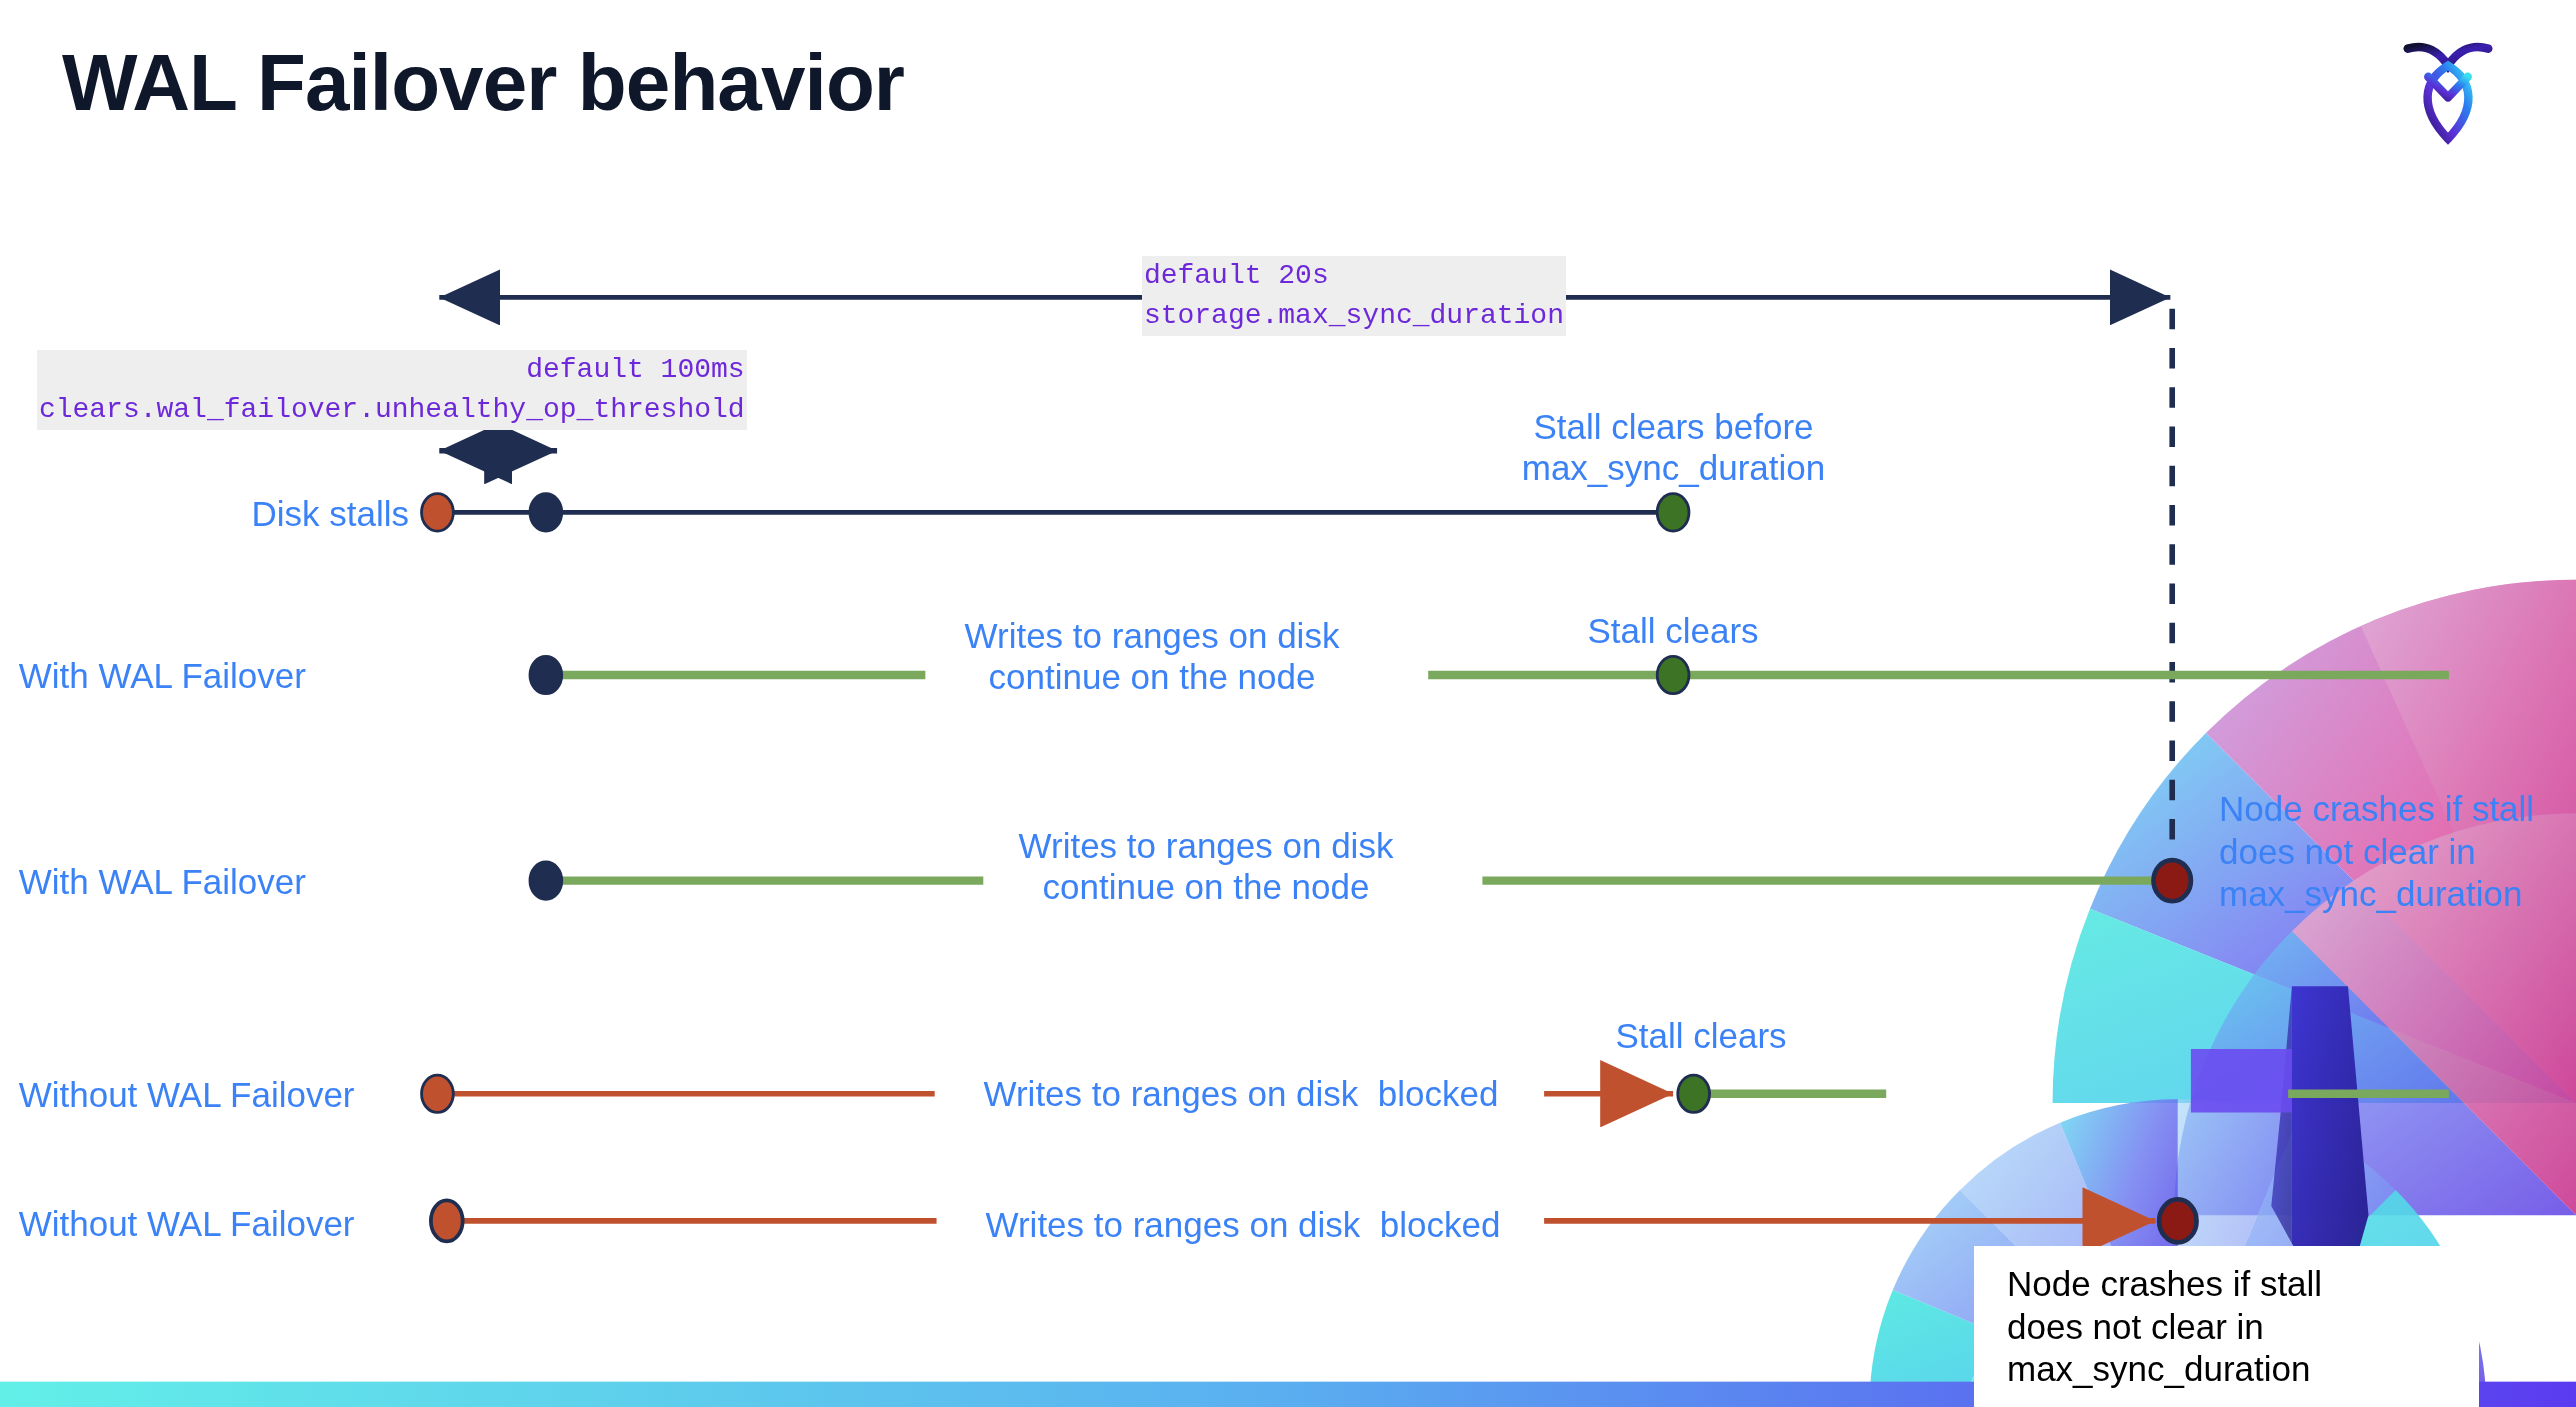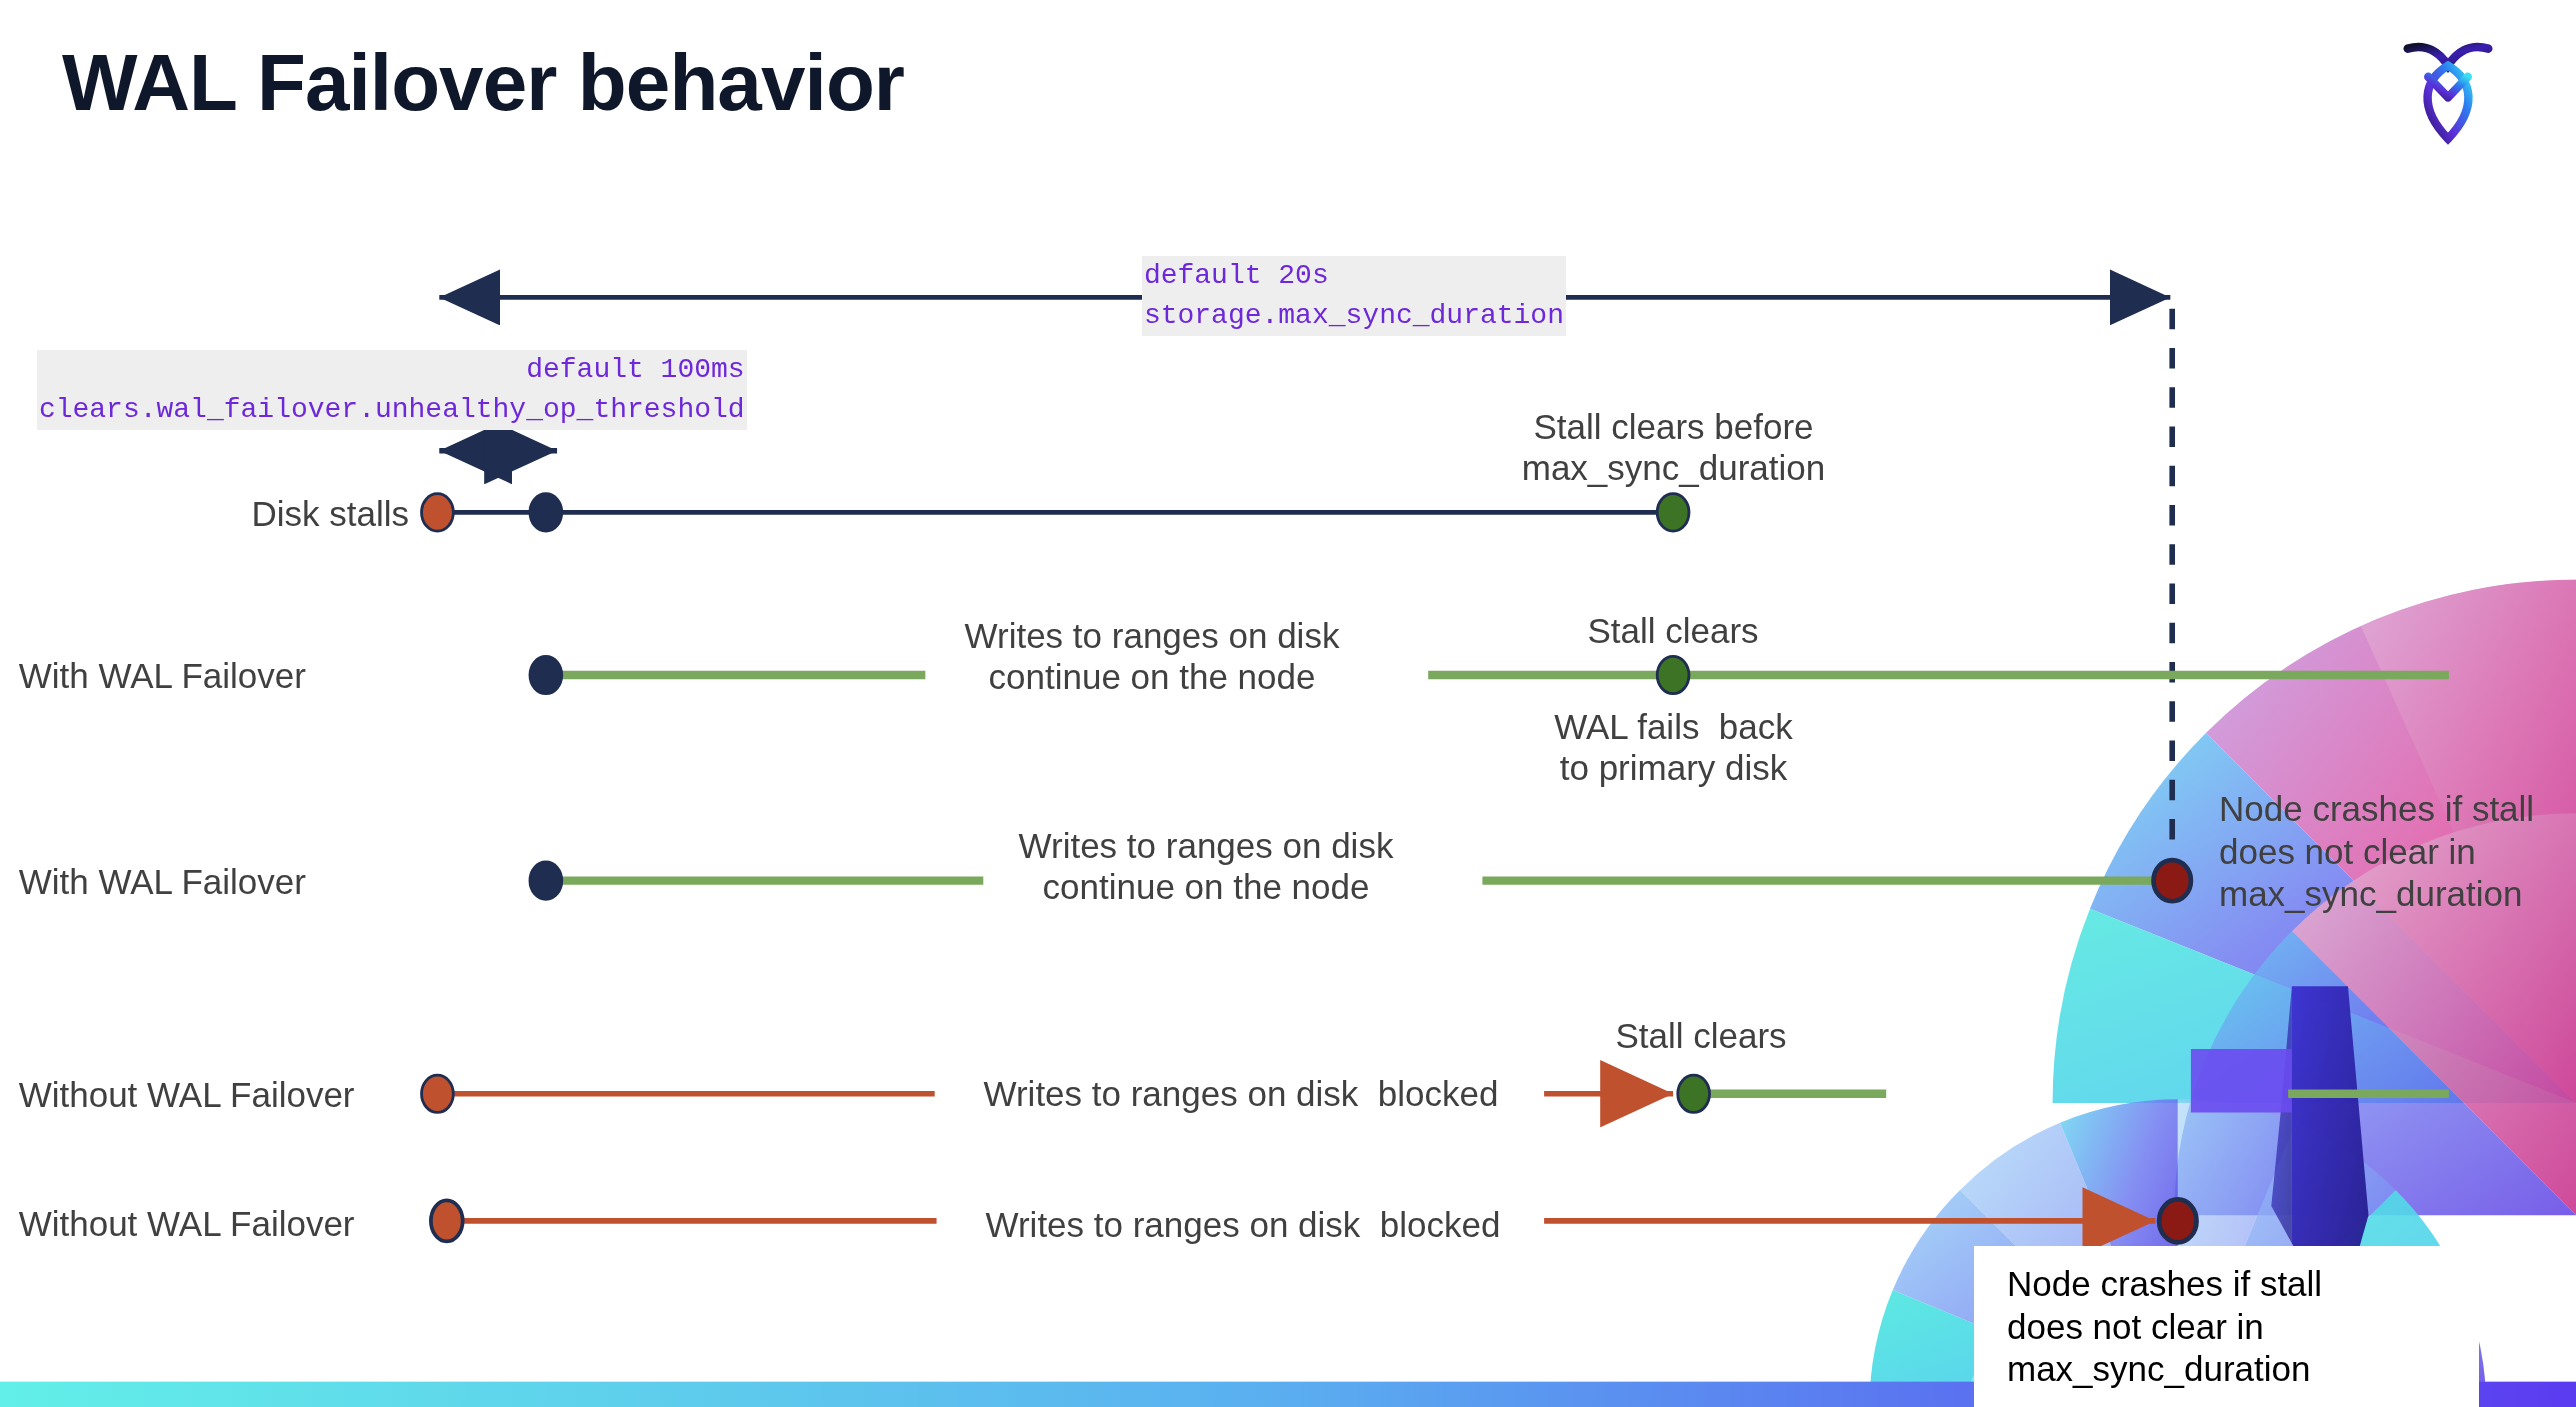--- a/index.html
+++ b/index.html
@@ -38,21 +38,21 @@
     padding:0 1.9px;
   }
   .code-block{position:absolute;}
   .code-block .ln{display:block;}
 
   
   .lbl{
     position:absolute;
     font-family:"Liberation Sans Narrow","Liberation Sans",sans-serif;
     font-stretch:condensed;
-    color:#404040;
+    color:#3b82f6;
     white-space:pre;
     line-height:1.18;
   }
   .row-label{font-size:35px;}
   .note{font-size:35px;text-align:center;}
   .note-left{font-size:35px;text-align:left;}
 
   
   #diagram-svg{position:absolute;left:0;top:0;}
 
@@ -242,22 +242,20 @@
   </div>
 
   <div class="lbl row-label" style="left:222px;top:493px;width:187px;text-align:right;">Disk stalls</div>
   <div class="lbl note" style="left:1477px;top:406px;width:393px;">Stall clears before
 max_sync_duration</div>
 
   <div class="lbl row-label" style="left:18.7px;top:655px;width:336px;text-align:left;">With WAL Failover</div>
   <div class="lbl note" style="left:937px;top:615px;width:430px;">Writes to ranges on disk
 continue on the node</div>
   <div class="lbl note" style="left:1514px;top:610px;width:318px;">Stall clears</div>
-  <div class="lbl note" style="left:1496px;top:706px;width:355px;">WAL fails  back
-to primary disk</div>
 
   <div class="lbl row-label" style="left:18.7px;top:861px;width:336px;text-align:left;">With WAL Failover</div>
   <div class="lbl note" style="left:991px;top:825px;width:430px;">Writes to ranges on disk
 continue on the node</div>
   <div class="lbl note-left" style="left:2219px;top:788px;width:355px;line-height:1.22;">Node crashes if stall
 does not clear in
 max_sync_duration</div>
 
   <div class="lbl row-label" style="left:18.7px;top:1074px;width:393px;text-align:left;">Without WAL Failover</div>
   <div class="lbl note" style="left:942px;top:1073px;width:598px;">Writes to ranges on disk  blocked</div>

